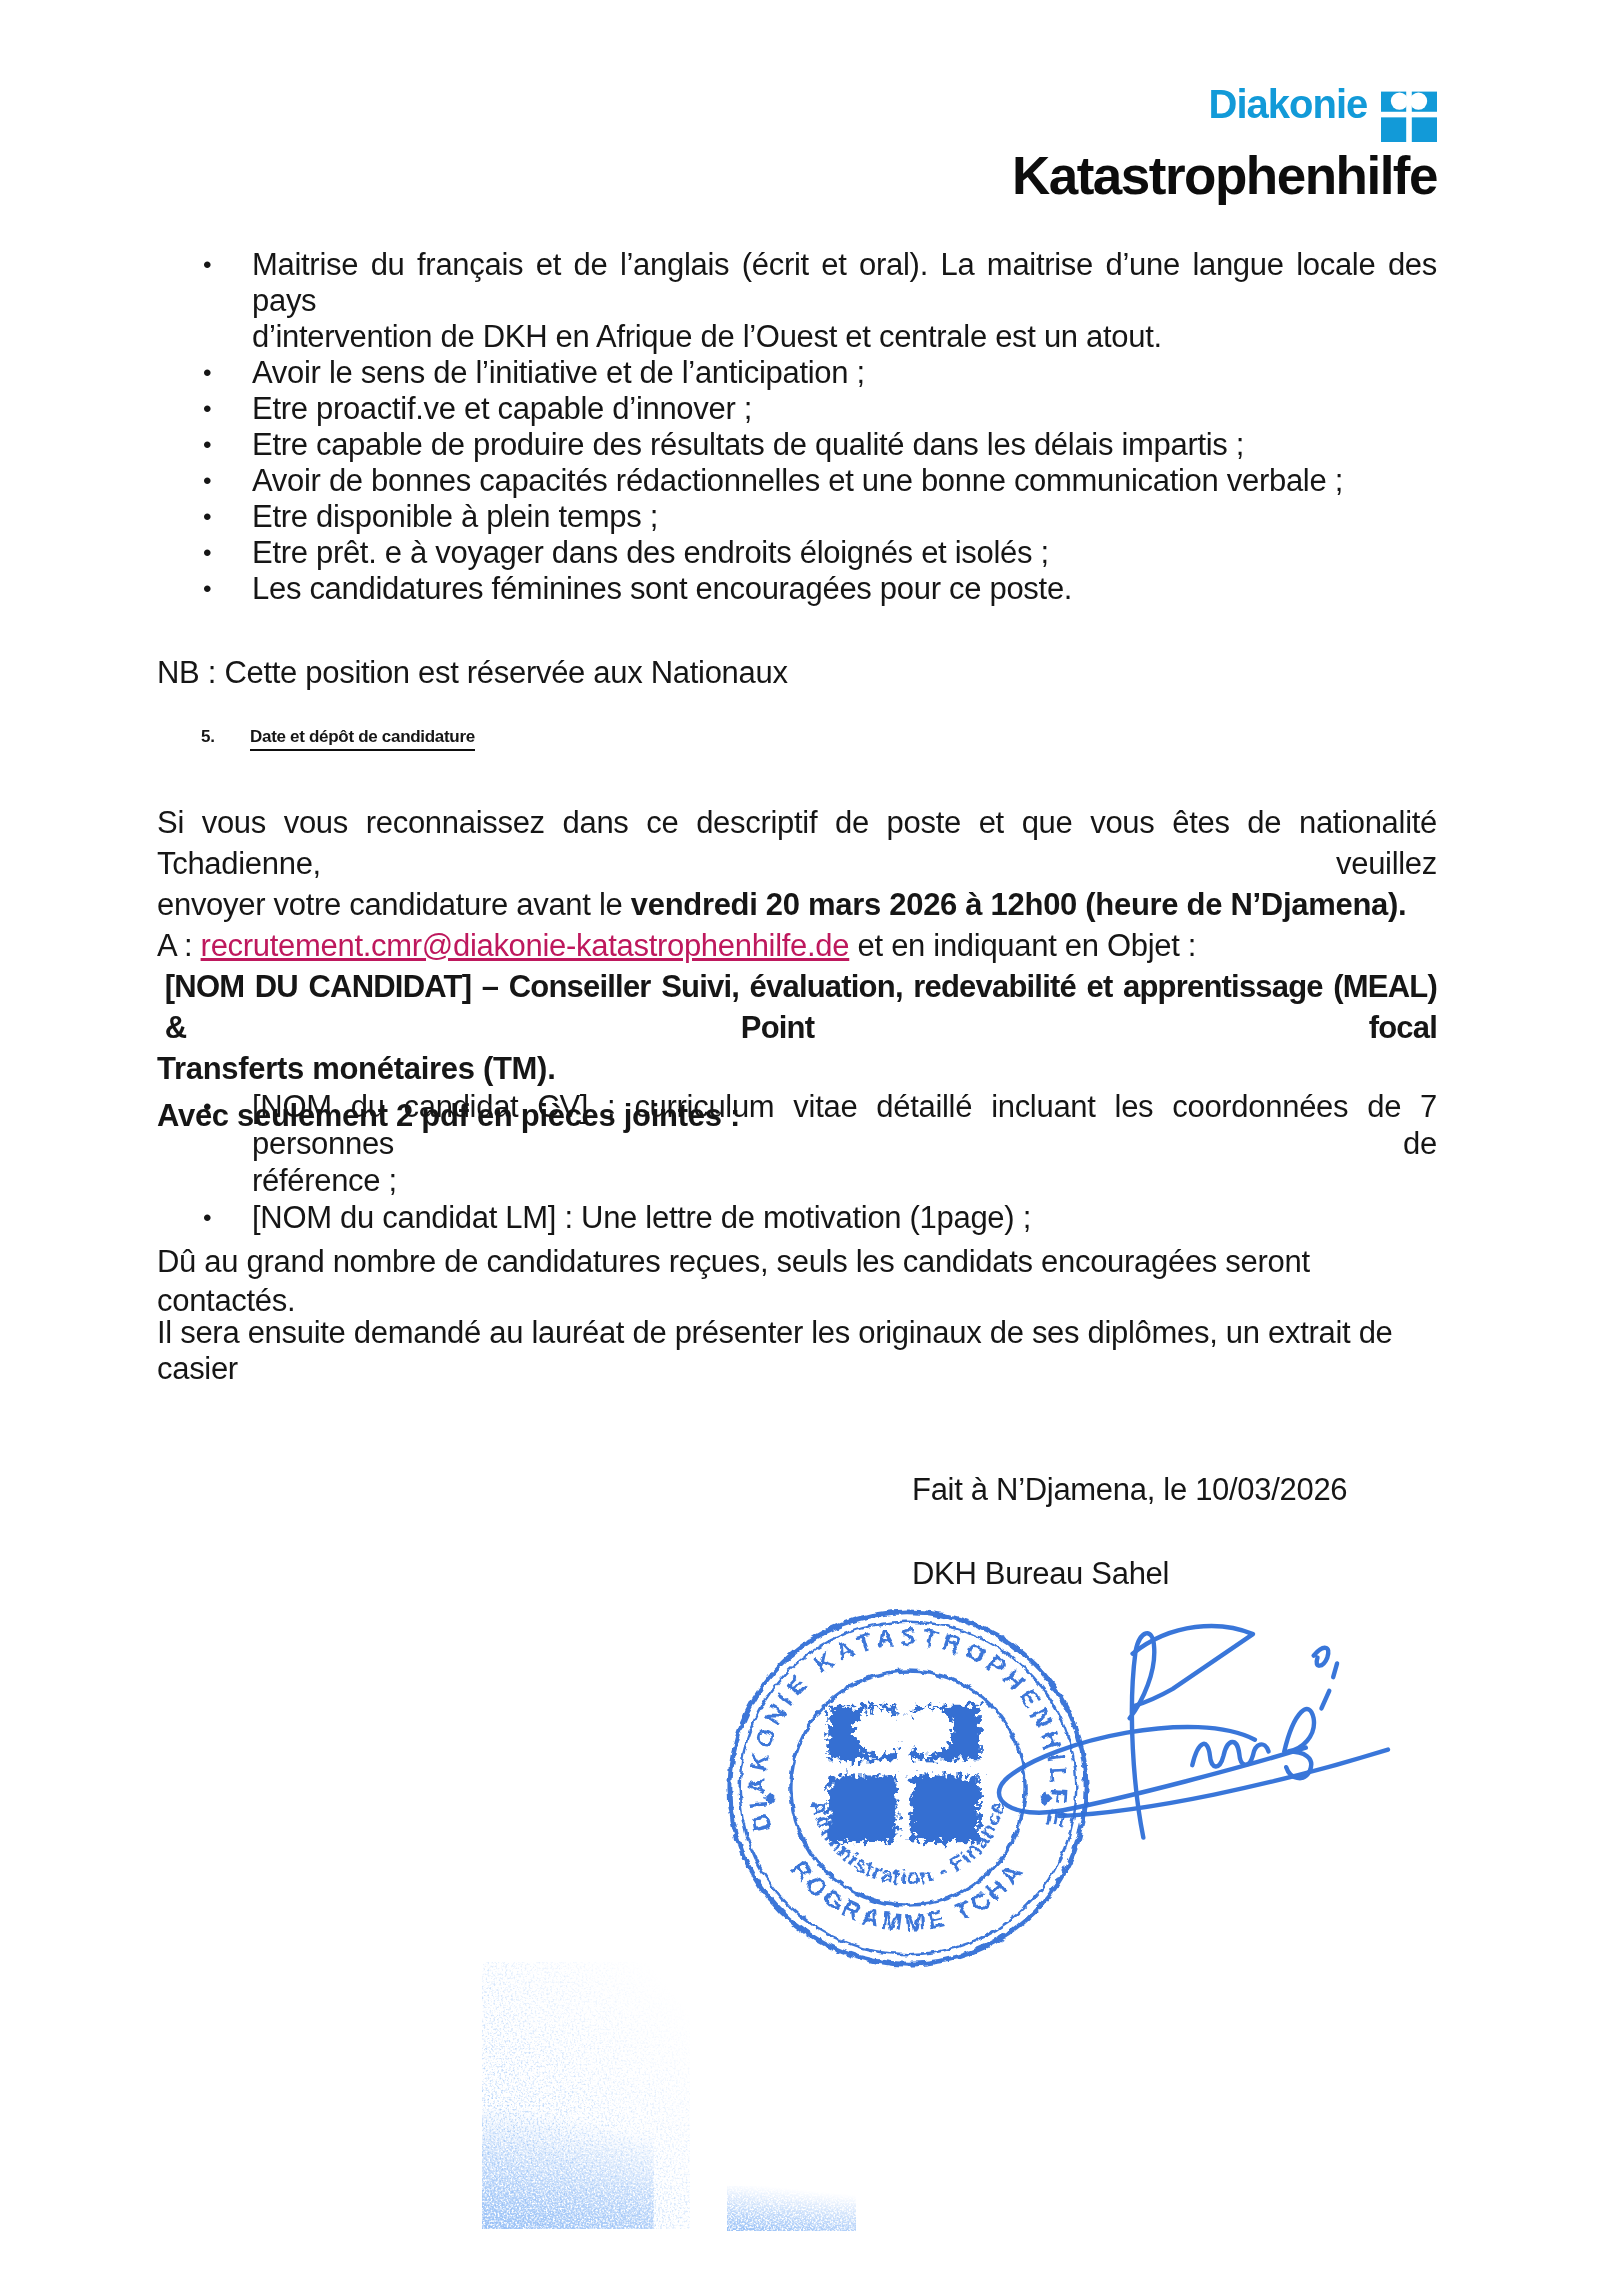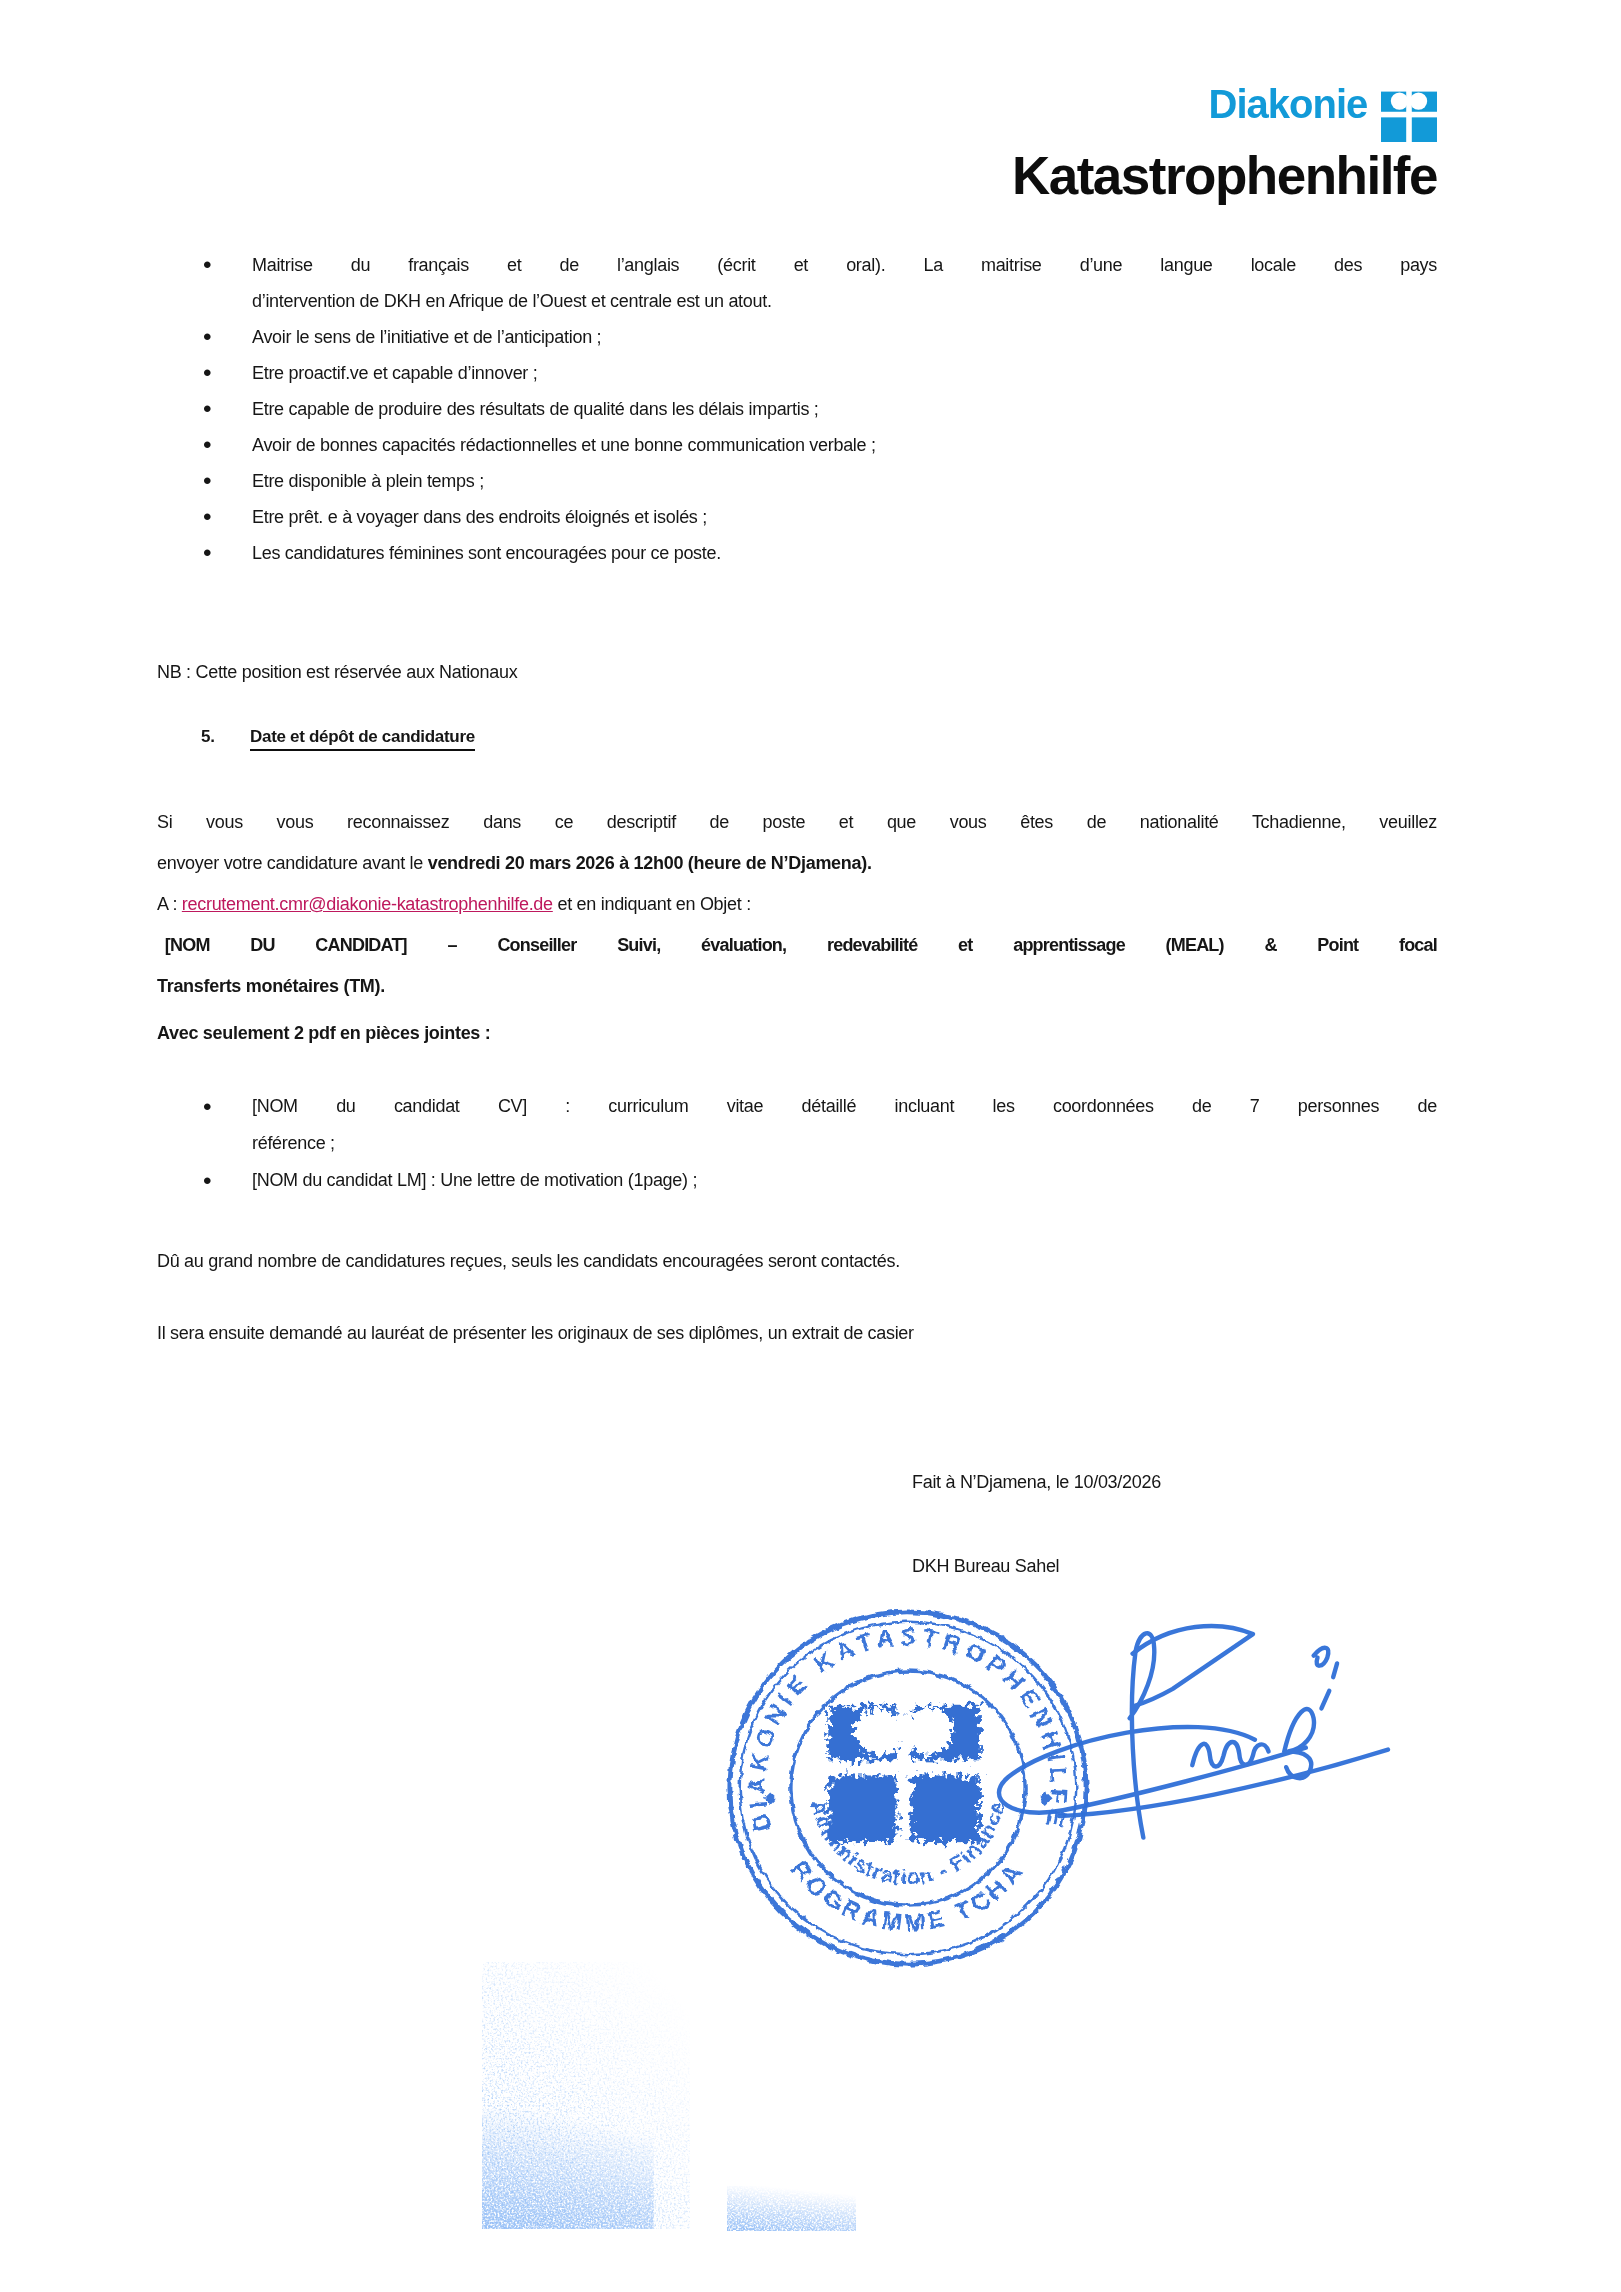--- a/index.html
+++ b/index.html
@@ -8,21 +8,21 @@
     font-family:"Liberation Sans", sans-serif; color:#161616; overflow:hidden;
     margin:0 auto;
   }
   
   .logo{position:absolute; top:86px; right:184px; display:flex; flex-direction:column; align-items:flex-end;}
   .logo-row{display:flex; align-items:flex-start; gap:13.7px;}
   .logo-brand{font-size:40px; font-weight:bold; color:#129ad8; letter-spacing:-1px; line-height:0.92;}
   .logo-icon{width:56px; height:56px; display:block;}
   .logo-sub{font-size:53px; font-weight:bold; color:#0d0d0d; letter-spacing:-1.5px; line-height:1; margin-top:6.9px;}
   
-  .blk{position:absolute; font-size:18px; letter-spacing:-0.3px;}
+  .blk{position:absolute; font-size:31px; letter-spacing:-0.3px;}
   .ln{display:block;}
   .just{text-align:justify; text-align-last:justify;}
   .b{font-weight:bold;}
   ul{list-style:none; margin:0; padding:0;}
   li{position:relative; padding-left:51px;}
   li::before{content:"\2022"; position:absolute; left:2px; top:0; font-size:24.5px;}
   .list1{left:201px; top:247px; width:1236px; line-height:36px;}
   .list1 li{margin:0;}
   .nb{left:157px; top:653px; line-height:39px;}
   .heading{left:201px; top:727px; font-size:17px; font-weight:bold;}

